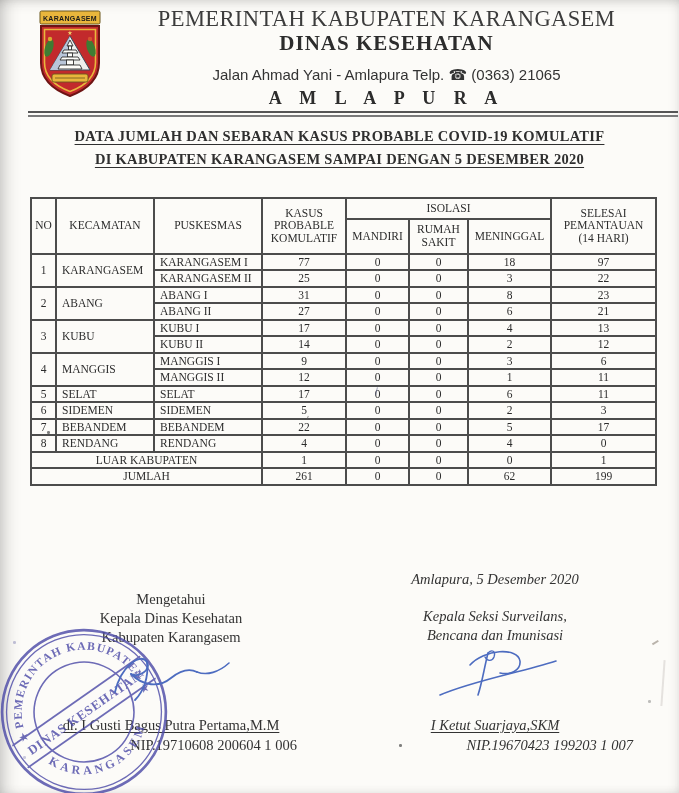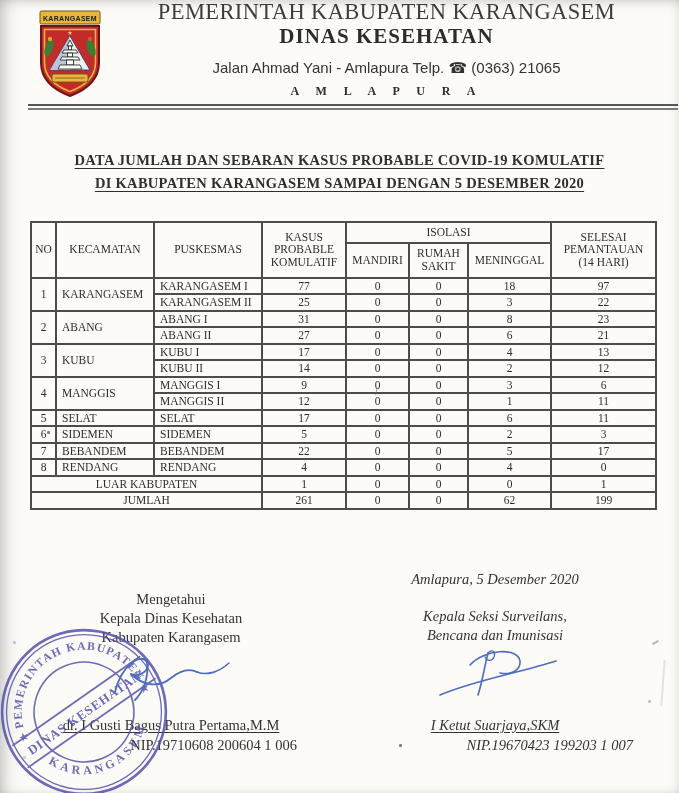--- a/index.html
+++ b/index.html
@@ -7,32 +7,32 @@
   .page {
     position:relative; width:679px; height:793px; overflow:hidden;
     background:#fcfbf8; color:var(--ink,#2e2e2e);
     font-family:"Liberation Serif", serif;
     box-shadow: inset 14px 0 18px -12px rgba(50,50,50,.33),
                 inset -8px 0 14px -10px rgba(50,50,50,.18),
                 inset 0 10px 14px -10px rgba(50,50,50,.22),
                 inset 0 -8px 12px -10px rgba(50,50,50,.12);
   }
   
-  .letterhead { position:relative; }
+  .letterhead { position:relative; padding-top:7px; }
   .crest { position:absolute; left:37px; top:10px; width:66px; height:90px; }
   .lh-text { margin-left:108px; margin-right:14px; text-align:center; }
   .lh-gov  { font-size:22.5px; line-height:24px; letter-spacing:.4px; color:#3c3c3c; }
   .lh-dept { font-size:21px;  line-height:22px; font-weight:bold; letter-spacing:1px; margin-top:1px; color:#2c2c2c; }
   .lh-addr { font-family:"Liberation Sans", sans-serif; font-size:15px; line-height:17px; margin-top:12px; color:#333; }
   .tel-icon{ font-size:15px; }
-  .lh-city { font-size:12px; line-height:20px; font-weight:bold; letter-spacing:7px; margin-top:5px; color:#2c2c2c; }
+  .lh-city { font-size:18px; line-height:20px; font-weight:bold; letter-spacing:7px; margin-top:5px; color:#2c2c2c; }
   .double-rule { margin:3px 0 0 28px; width:650px; border-top:2.5px solid #565656; }
   .double-rule::after { content:""; display:block; margin-top:2px; height:1.5px; background:#7a7a7a; }
   
-  .doc-title { margin-top:39px; text-align:center; font-weight:bold; font-size:14.5px; line-height:23px; letter-spacing:.3px; color:#2f2f2f; }
+  .doc-title { margin-top:8px; text-align:center; font-weight:bold; font-size:14.5px; line-height:23px; letter-spacing:.3px; color:#2f2f2f; }
   .doc-title .tl { text-decoration:underline; text-underline-offset:3px; }
   
   table.data { margin:26px 0 0 30px; width:625px; border-collapse:collapse; table-layout:fixed; font-size:11.5px; color:#2c2c2c; }
   table.data th, table.data td { border:2px solid #4c4c4c; padding:0 3px; text-align:center; font-weight:normal; overflow:hidden; }
   thead tr.h1 th { height:21px; line-height:1.1; }
   thead tr.h2 th { height:35px; line-height:1.12; }
   tbody td { height:16.5px; line-height:1.05; white-space:nowrap; }
   tbody td.al { text-align:left; padding-left:5px; }
   
   .sig { position:absolute; font-size:14.5px; line-height:19px; color:#333; text-align:center; }

